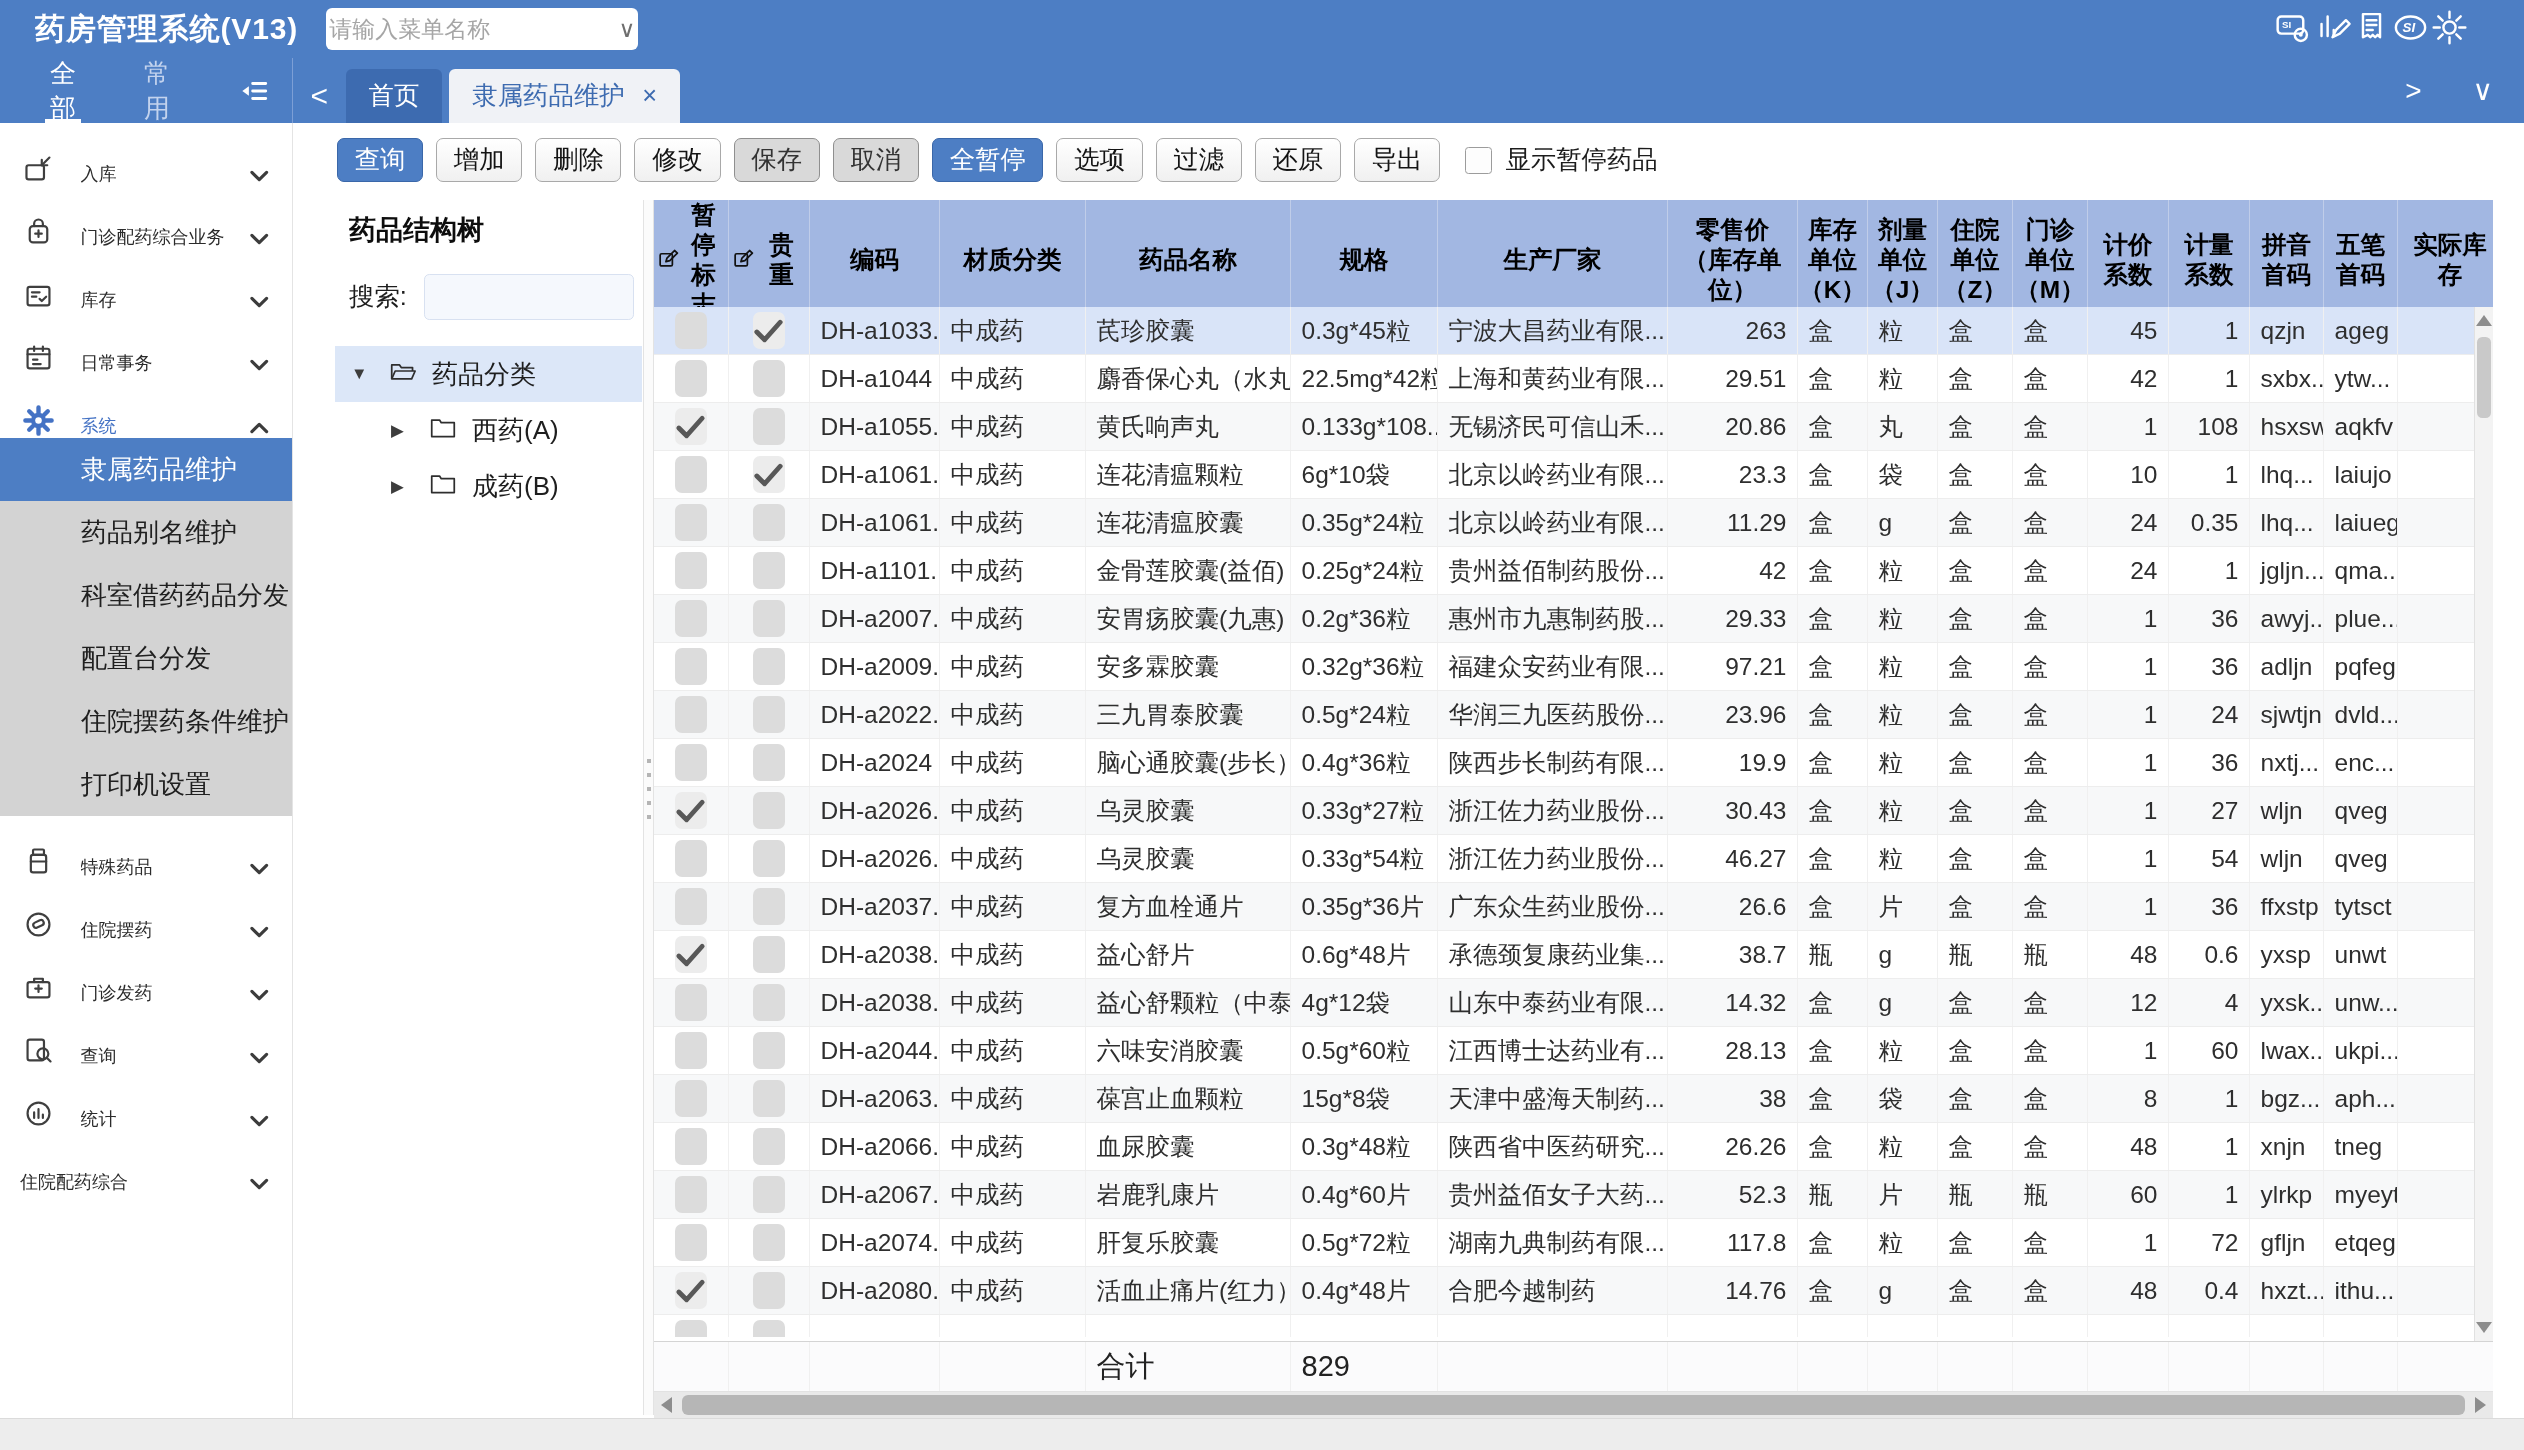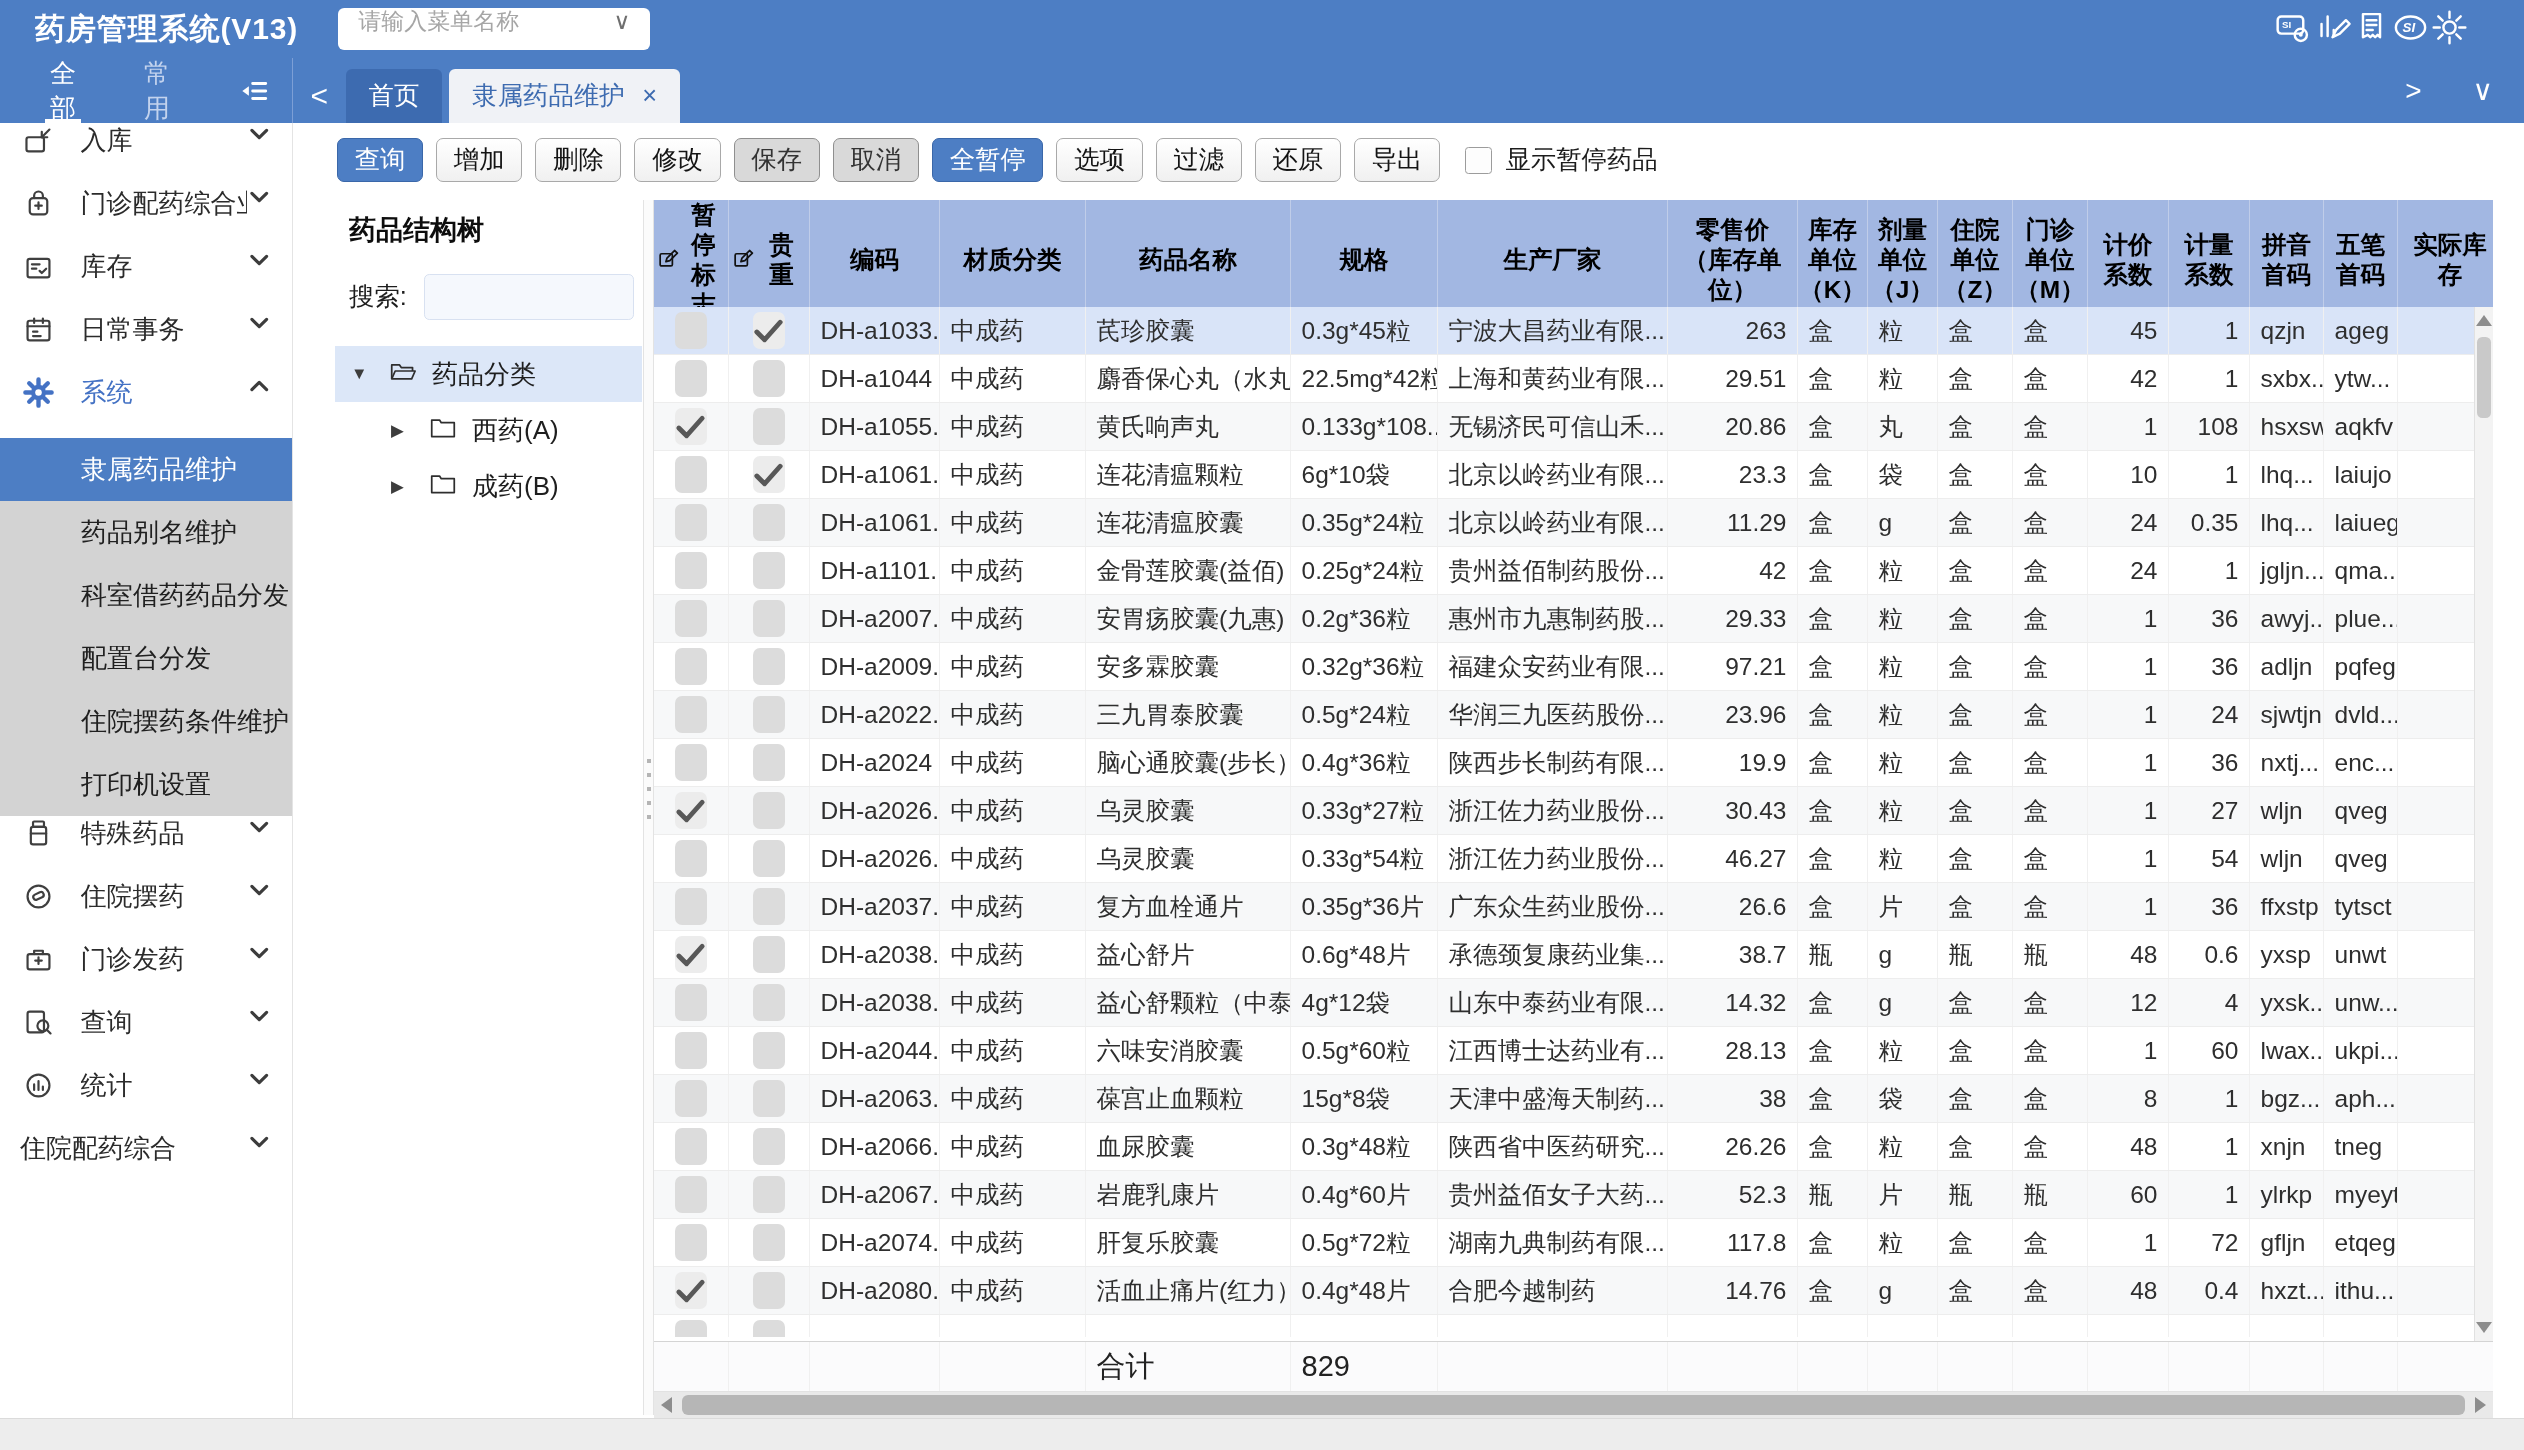--- a/index.html
+++ b/index.html
@@ -6,21 +6,21 @@
     --blue:#4d7ec4; --blue-dark:#3d6bb0; --hdr:#a2b7e2;
     --selrow:#d9e4f8; --submenu:#d3d3d3;
   }
   *{margin:0;padding:0;box-sizing:border-box;font-family:"Liberation Sans",sans-serif;}
   html,body{width:2525px;height:1450px;overflow:hidden;background:#fff;}
   #stage{position:relative;width:2525px;height:1450px;background:#fff;overflow:hidden;}
 
   
   .topbar{position:absolute;left:0;top:0;right:0;height:58px;background:var(--blue);display:flex;align-items:center;padding-left:35px;}
   .app-title{color:#fff;font-size:30px;font-weight:bold;letter-spacing:0.9px;}
-  .menu-search{margin-left:40px;width:312px;height:42px;background:#fff;border-radius:6.1px;display:flex;align-items:flex-start;padding:0 20px;}
+  .menu-search{margin-left:28px;width:312px;height:42px;background:#fff;border-radius:6.1px;display:flex;align-items:center;padding:0 3px;}
   .menu-search input{border:none;outline:none;flex:1;font-size:23px;color:#333;background:transparent;min-width:0;}
   .menu-search input::placeholder{color:#a6a6a6;}
   .menu-search .chev{color:#6f6f6f;font-size:23px;}
   .top-icons{margin-left:auto;display:flex;align-items:flex-end;padding-right:56px;}
   .top-icons svg{width:39px;height:39px;stroke:#fff;fill:none;stroke-width:2;stroke-linecap:round;stroke-linejoin:round;}
 
   
   .band2{position:absolute;left:0;top:58px;right:0;height:65px;background:var(--blue);display:flex;}
   .side-head{width:293px;flex:none;display:flex;align-items:center;padding-left:50px;border-right:1.8px solid #7d9fd6;}
   .side-tab{position:relative;height:100%;display:flex;align-items:center;font-size:26px;color:#c3d3ee;margin-right:68px;}
@@ -30,21 +30,21 @@
   .collapse-ic svg{width:33px;height:30px;stroke:#fff;stroke-width:3;fill:#fff;stroke-linecap:round;}
   .tabstrip{flex:1;display:flex;align-items:flex-end;position:relative;}
   .back-chev{color:#fff;font-size:30px;margin:0 17.5px 12.3px 17.5px;line-height:1;}
   .tab-home{height:54px;background:var(--blue-dark);color:#fff;font-size:25.4px;display:flex;align-items:center;padding:0 23px;margin-right:7px;border-radius:6.1px 6.1px 0 0;}
   .tab-doc{height:54px;background:#f0f2f6;color:var(--blue-dark);font-size:25.4px;display:flex;align-items:center;gap:17.5px;padding:0 23px;border-radius:6.1px 6.1px 0 0;}
   .tab-doc .close-x{font-size:25.4px;line-height:1;}
   .strip-right{position:absolute;right:32px;top:0;height:100%;display:flex;align-items:center;gap:51px;color:#fff;font-size:28px;}
 
   
   .sidebar{position:absolute;left:0;top:123px;bottom:32px;width:293px;background:#fff;border-right:1.8px solid #e4e4e4;overflow:hidden;}
-  .side-item{height:63px;display:flex;align-items:flex-start;padding:0 21px;font-size:26px;color:#2b2b2b;}
+  .side-item{height:63px;display:flex;align-items:flex-end;padding:0 21px;font-size:18px;color:#2b2b2b;}
   .side-item .gicon{width:35px;height:35px;margin-right:24.5px;flex:none;display:flex;}
   .side-item .gicon svg{width:35px;height:35px;stroke:#3f3f3f;fill:none;stroke-width:2;stroke-linecap:round;stroke-linejoin:round;}
   .side-item.active-group{color:#4472c4;}
   .side-item .lbl{white-space:nowrap;overflow:hidden;}
   .side-item .chev{margin-left:auto;display:flex;}
   .chev svg{width:24.5px;height:21px;stroke:#3c3c3c;fill:none;stroke-width:3;stroke-linecap:round;stroke-linejoin:round;}
   .side-item.noicon{padding-left:20px;}
   .submenu{background:var(--submenu);}
   .sub-item{height:63px;display:flex;align-items:center;padding-left:81px;font-size:26px;color:#202020;white-space:nowrap;overflow:hidden;}
   .sub-item.selected{background:var(--blue);color:#fff;}

